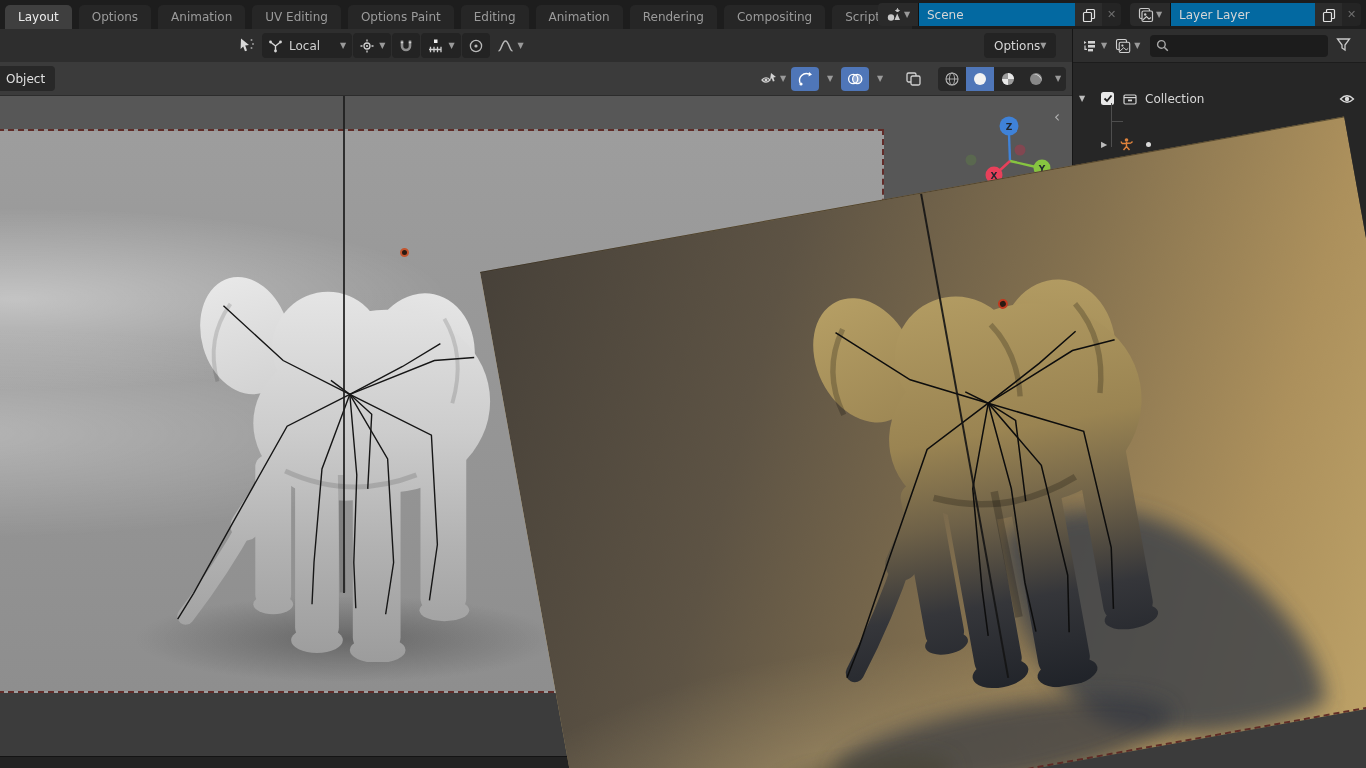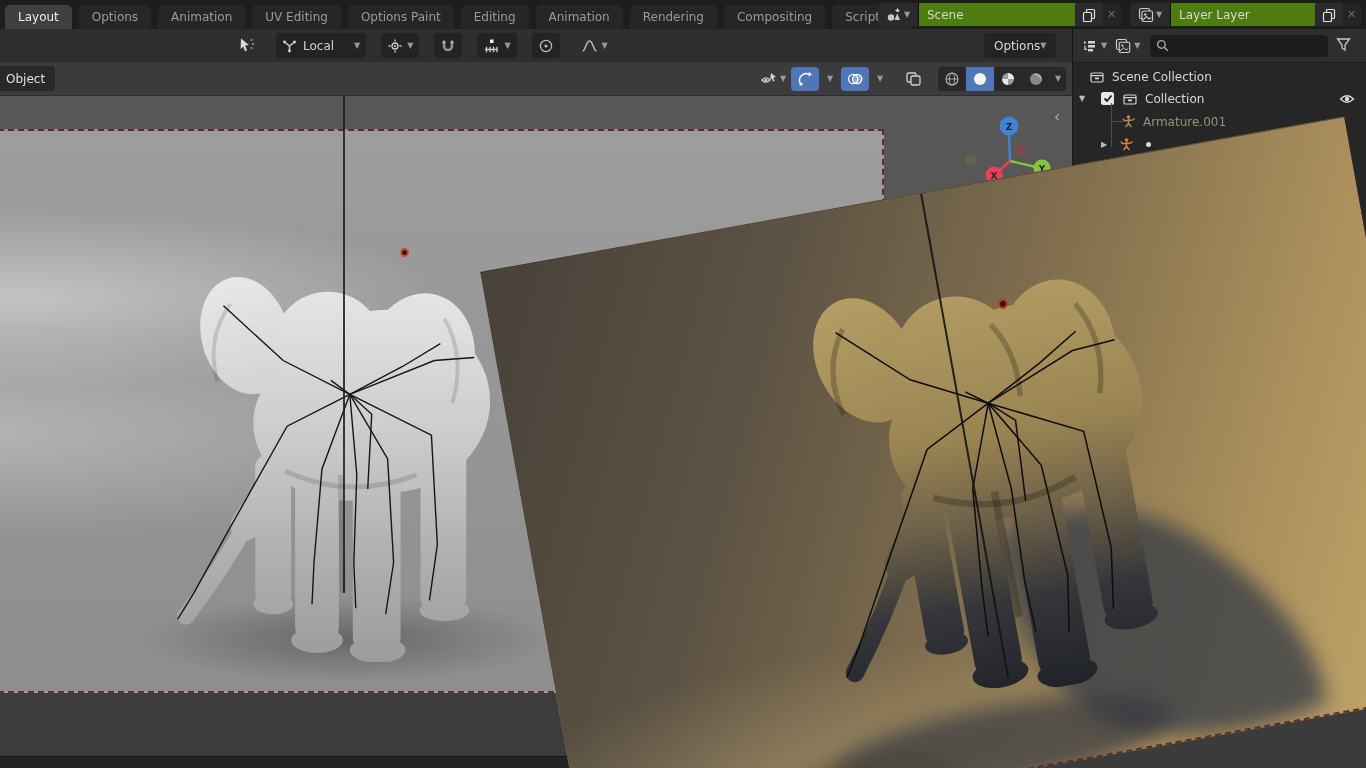--- a/index.html
+++ b/index.html
@@ -12,31 +12,31 @@
           display:flex;align-items:center;}
   .tabs{display:flex;align-items:flex-end;height:29px;padding-left:5px;gap:7px;}
   .tab{height:24px;margin-top:5px;padding:0 13px;display:flex;align-items:center;
        background:#262626;color:#9b9b9b;border-radius:5px 5px 0 0;white-space:nowrap;cursor:default;}
   .tab.active{background:#3f3f3f;color:#ececec;}
   .tab.add{background:transparent;color:#bdbdbd;font-size:15px;padding:0 8px;}
   #scene-widget{position:absolute;left:878px;top:3px;height:23px;display:flex;align-items:center;}
   #viewlayer-widget{position:absolute;left:1130px;top:3px;height:23px;display:flex;align-items:center;}
   .id-iconbtn{height:23px;width:40px;background:#2a2a2a;border-radius:4px 0 0 4px;
               display:flex;align-items:center;justify-content:center;gap:2px;}
-  .id-field{height:23px;background:#4d7c0f;color:#d6d6d6;display:flex;align-items:center;
+  .id-field{height:23px;background:#0369a1;color:#d6d6d6;display:flex;align-items:center;
             padding:0 8px;border-left:1px solid #101010;}
   .id-copy{height:23px;width:27px;background:#2c2c2c;display:flex;align-items:center;justify-content:center;}
   .id-x{height:23px;width:19px;background:#242424;border-radius:0 4px 4px 0;color:#6d6d6d;
         display:flex;align-items:center;justify-content:center;font-size:11px;}
   .chev{font-size:8px;color:#9a9a9a;line-height:1;}
 
   
   #row2{position:absolute;left:0;top:29px;width:1366px;height:33px;background:#2e2e2e;
         border-bottom:1px solid #191919;}
-  #snap-cluster{position:absolute;left:232px;top:4px;height:25px;display:flex;align-items:center;gap:15px;}
+  #snap-cluster{position:absolute;left:232px;top:4px;height:25px;display:flex;align-items:center;gap:1px;}
   .tbtn{height:25px;background:#232323;border-radius:4px;display:flex;align-items:center;
         padding:0 6px;gap:4px;color:#d0d0d0;}
   .tbtn .lbl{padding:0 2px;}
   #options-btn{position:absolute;left:984px;top:4px;height:25px;background:#232323;border-radius:4px;
         display:flex;align-items:center;padding:0 10px;color:#d6d6d6;}
 
   
   #outliner{position:absolute;left:1072px;top:29px;width:294px;height:739px;background:#262626;
             border-left:1px solid #161616;}
   #outliner-header{position:absolute;left:0;top:0;width:294px;height:33px;background:#2e2e2e;
@@ -430,29 +430,20 @@
         </svg>
         <span></span>
       </div>
       <div id="funnel-btn">
         <svg width="15" height="15" viewBox="0 0 15 15">
           <path d="M1.5,2 L13.5,2 L9,8 L9,13 L6,11 L6,8 Z" fill="none" stroke="#c9c9c9" stroke-width="1.3"></path>
         </svg>
       </div>
     </div>
 
-    <div class="orow" style="top:37px;">
-      <span style="width:10px;margin-left:4px;"></span>
-      <svg width="16" height="14" viewBox="0 0 16 14" style="margin-left:2px;">
-        <rect x="2" y="3" width="12" height="9" rx="1.2" fill="none" stroke="#d5d5d5" stroke-width="1.2"></rect>
-        <path d="M2,5.6 h12" stroke="#d5d5d5" stroke-width="1.2"></path>
-        <rect x="6" y="7.5" width="4" height="1.8" fill="#d5d5d5"></rect>
-      </svg>
-      <span style="margin-left:7px;">Scene Collection</span>
-    </div>
 
     <div class="orow" style="top:59px;">
       <span class="disc" style="margin-left:4px;">▼</span>
       <span class="checkbox" style="margin-left:14px;">
         <svg width="10" height="9" viewBox="0 0 10 9">
           <path d="M1.5,4.5 L4,7 L8.5,1.5" fill="none" stroke="#1d1d1d" stroke-width="1.8"></path>
         </svg>
       </span>
       <svg width="16" height="14" viewBox="0 0 16 14" style="margin-left:8px;">
         <rect x="2" y="3" width="12" height="9" rx="1.2" fill="none" stroke="#d5d5d5" stroke-width="1.2"></rect>
@@ -462,28 +453,20 @@
       <span style="margin-left:7px;">Collection</span>
       <svg width="16" height="12" viewBox="0 0 16 12" style="position:absolute;right:12px;top:5px;">
         <path d="M1.5,6 Q8,-0.5 14.5,6 Q8,12.5 1.5,6 Z" fill="none" stroke="#d9d9d9" stroke-width="1.3"></path>
         <circle cx="8" cy="6" r="2.2" fill="#d9d9d9"></circle>
       </svg>
     </div>
 
     <div class="treeline" style="left:38px;top:74px;width:1px;height:44px;"></div>
     <div class="treeline" style="left:38px;top:92px;width:12px;height:1px;"></div>
 
-    <div class="orow" style="top:82px;">
-      <span style="width:48px;"></span>
-      <svg width="15" height="15" viewBox="0 0 15 15" style="color:#b98d54;">
-        <circle cx="7.5" cy="3" r="1.8" fill="currentColor"></circle>
-        <path d="M7.5,5 L7.5,9.5 M3,6.5 L12,6 M7.5,9.5 L4.5,13 M7.5,9.5 L10.5,13 M3,6.5 L2,4.5 M12,6 L13.5,4.5" stroke="currentColor" stroke-width="1.4" fill="none"></path>
-      </svg>
-      <span class="dim-label" style="margin-left:7px;">Armature.001</span>
-    </div>
 
     <div class="orow" style="top:105px;">
       <span style="width:26px;"></span>
       <span class="disc">▶</span>
       <svg width="15" height="15" viewBox="0 0 15 15" style="margin-left:10px;color:#e0833c;">
         <circle cx="7.5" cy="3" r="1.8" fill="currentColor"></circle>
         <path d="M7.5,5 L7.5,9.5 M3,6.5 L12,6 M7.5,9.5 L4.5,13 M7.5,9.5 L10.5,13 M3,6.5 L2,4.5 M12,6 L13.5,4.5" stroke="currentColor" stroke-width="1.4" fill="none"></path>
       </svg>
       <span style="width:5px;height:5px;border-radius:50%;background:#dadada;margin-left:12px;"></span>
       <span style="margin-left:7px;"></span>

